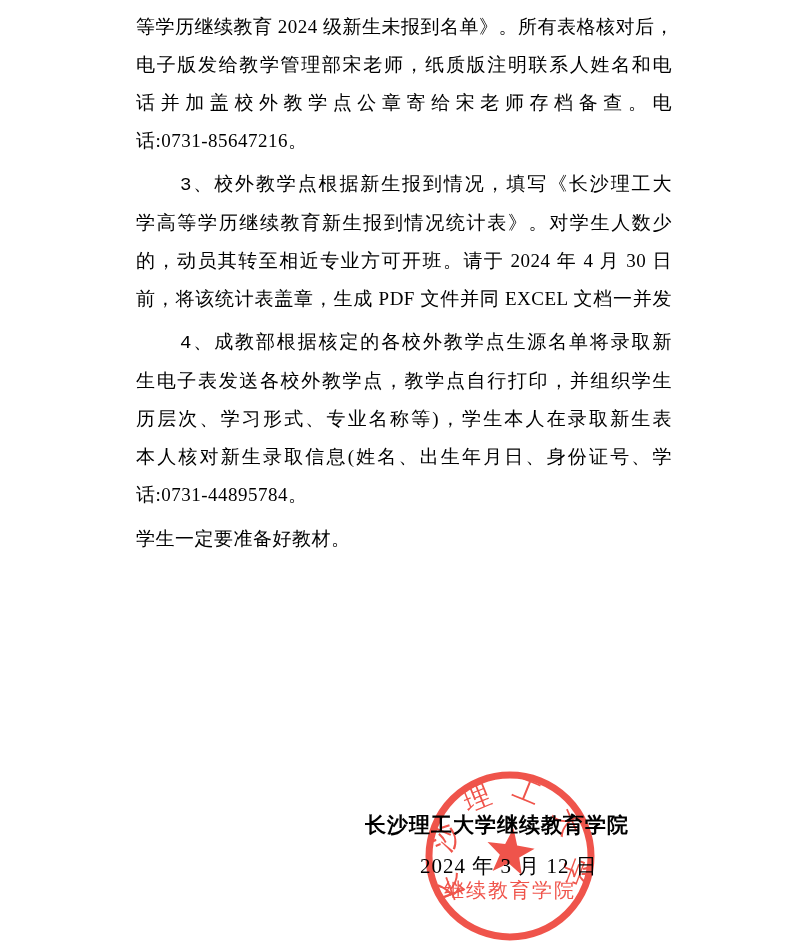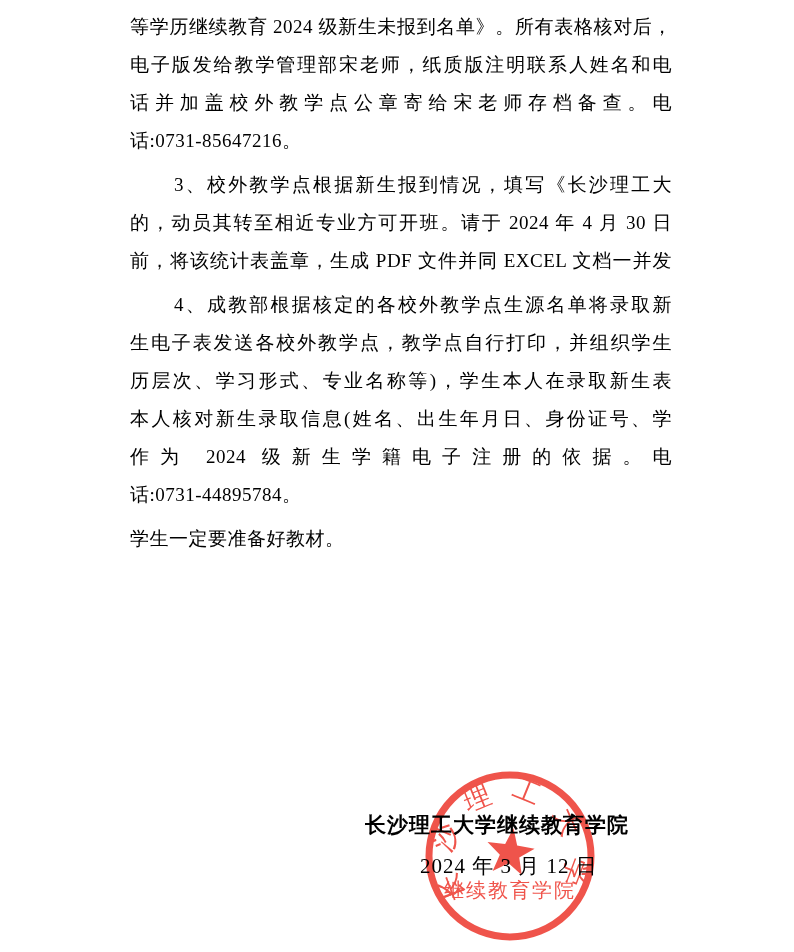--- a/index.html
+++ b/index.html
@@ -12,37 +12,37 @@
     font-family: "Liberation Serif", "DejaVu Serif", serif;
     color: #000000;
   }
   .text-block {
     position: absolute;
     left: 122px;
     top: 8px;
     width: 550px;
     z-index: 2;
   }
-  .para { margin: 0 0 6px 8px; }
+  .para { margin: 0 0 6px 14px; }
   .line {
     height: 38px;
     line-height: 38px;
     font-size: 19px;
     letter-spacing: 0.5px;
     text-align: justify;
     text-align-last: justify;
     text-justify: inter-character;
     overflow: hidden;
     white-space: nowrap;
   }
   .line.last {
     text-align: center;
     text-align-last: left;
   }
-  .line.indent { padding-left: 44px; }
+  .line.indent { padding-left: 44px; font-family: Liberation Mono, monospace; }
   .signature {
     position: absolute;
     left: 365px;
     top: 810px;
     font-size: 21px;
     line-height: 30px;
     letter-spacing: 1px;
     z-index: 2;
     font-weight: bold;
   }
@@ -76,30 +76,30 @@
 
     <div class="para">
       <div class="line">等学历继续教育 2024 级新生未报到名单》。所有表格核对后，</div>
       <div class="line">电子版发给教学管理部宋老师，纸质版注明联系人姓名和电</div>
       <div class="line">话并加盖校外教学点公章寄给宋老师存档备查。电</div>
       <div class="line last">话:0731-85647216。</div>
     </div>
 
     <div class="para">
       <div class="line indent">3、校外教学点根据新生报到情况，填写《长沙理工大</div>
+      <div class="line">学高等学历继续教育新生报到情况统计表》。对学生人数少</div>
       <div class="line">的，动员其转至相近专业方可开班。请于 2024 年 4 月 30 日</div>
       <div class="line">前，将该统计表盖章，生成 PDF 文件并同 EXCEL 文档一并发</div>
     </div>
 
     <div class="para">
       <div class="line indent">4、成教部根据核定的各校外教学点生源名单将录取新</div>
       <div class="line">生电子表发送各校外教学点，教学点自行打印，并组织学生</div>
       <div class="line">历层次、学习形式、专业名称等)，学生本人在录取新生表</div>
       <div class="line">本人核对新生录取信息(姓名、出生年月日、身份证号、学</div>
-      <div class="line">作为 2024 级新生学籍电子注册的依据。电</div>
       <div class="line last">话:0731-44895784。</div>
     </div>
 
     <div class="para">
       <div class="line last">学生一定要准备好教材。</div>
     </div>
 
   </div>
 
   <div class="signature">长沙理工大学继续教育学院</div>

